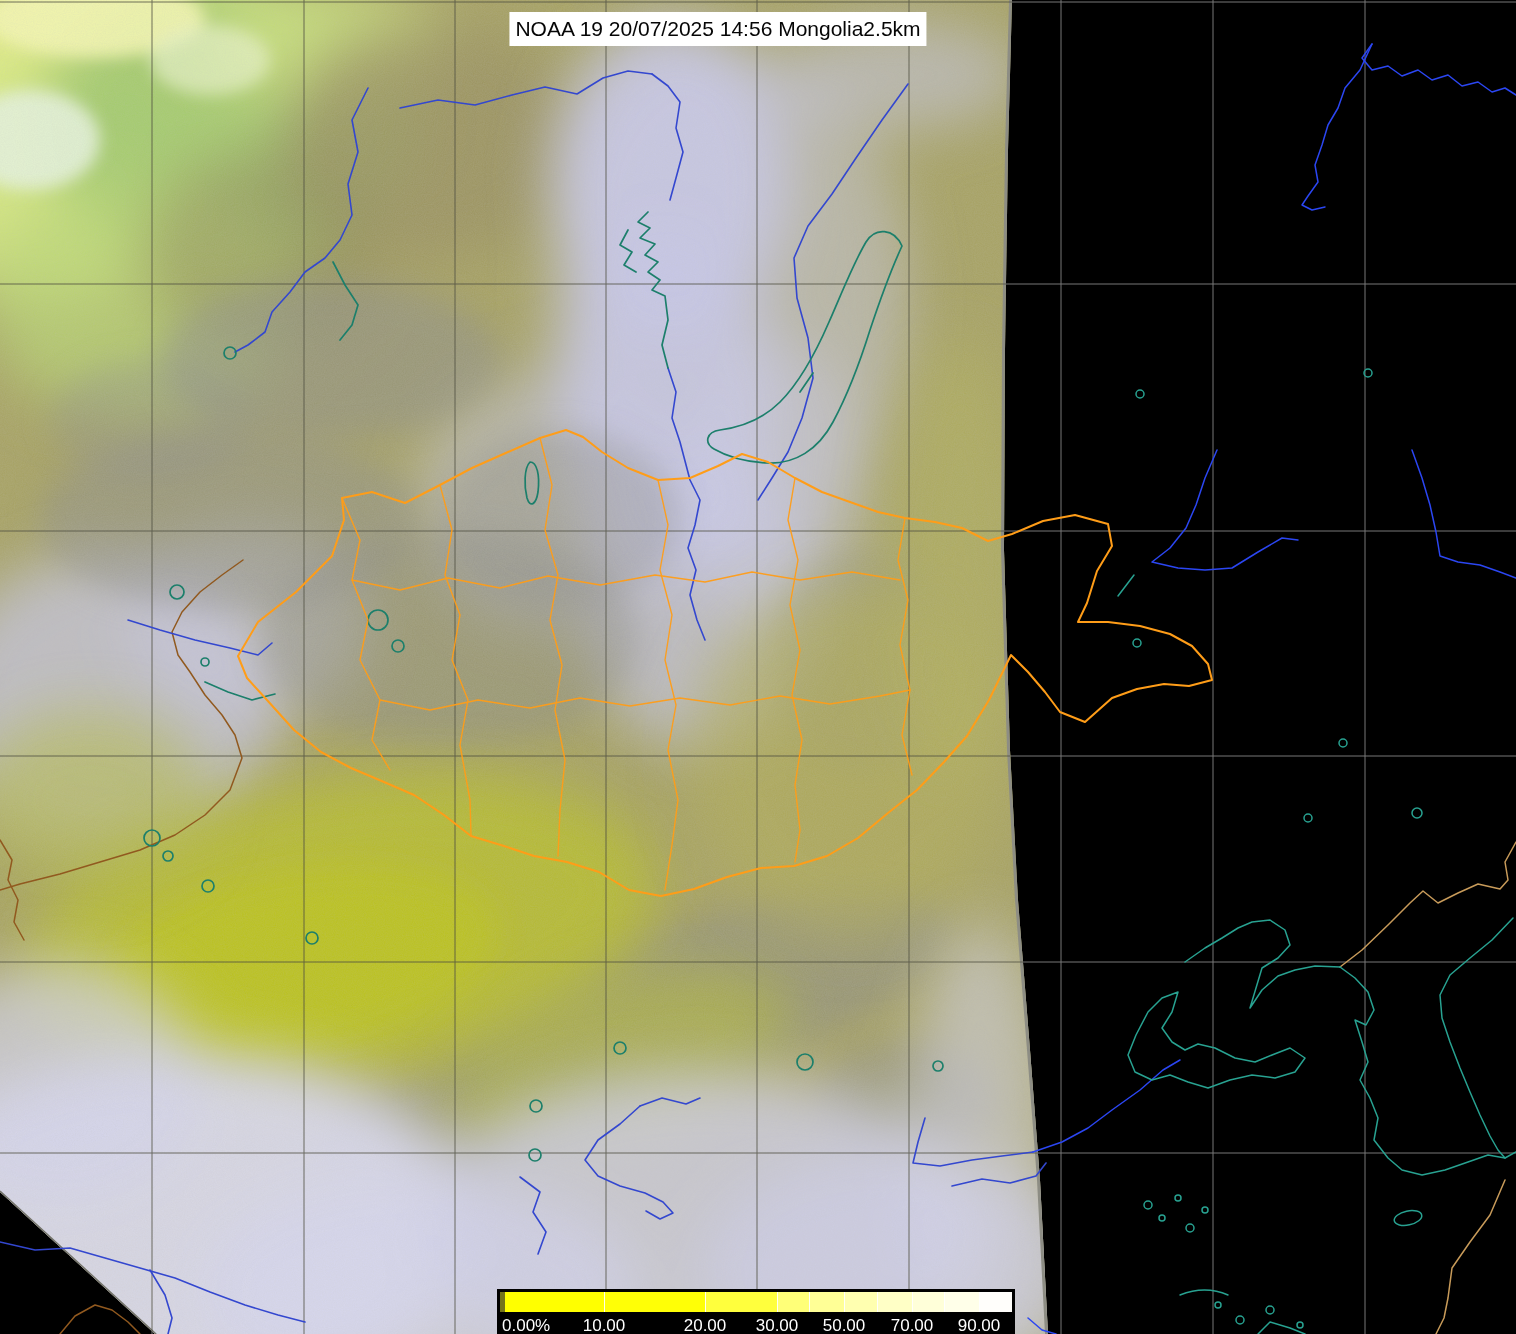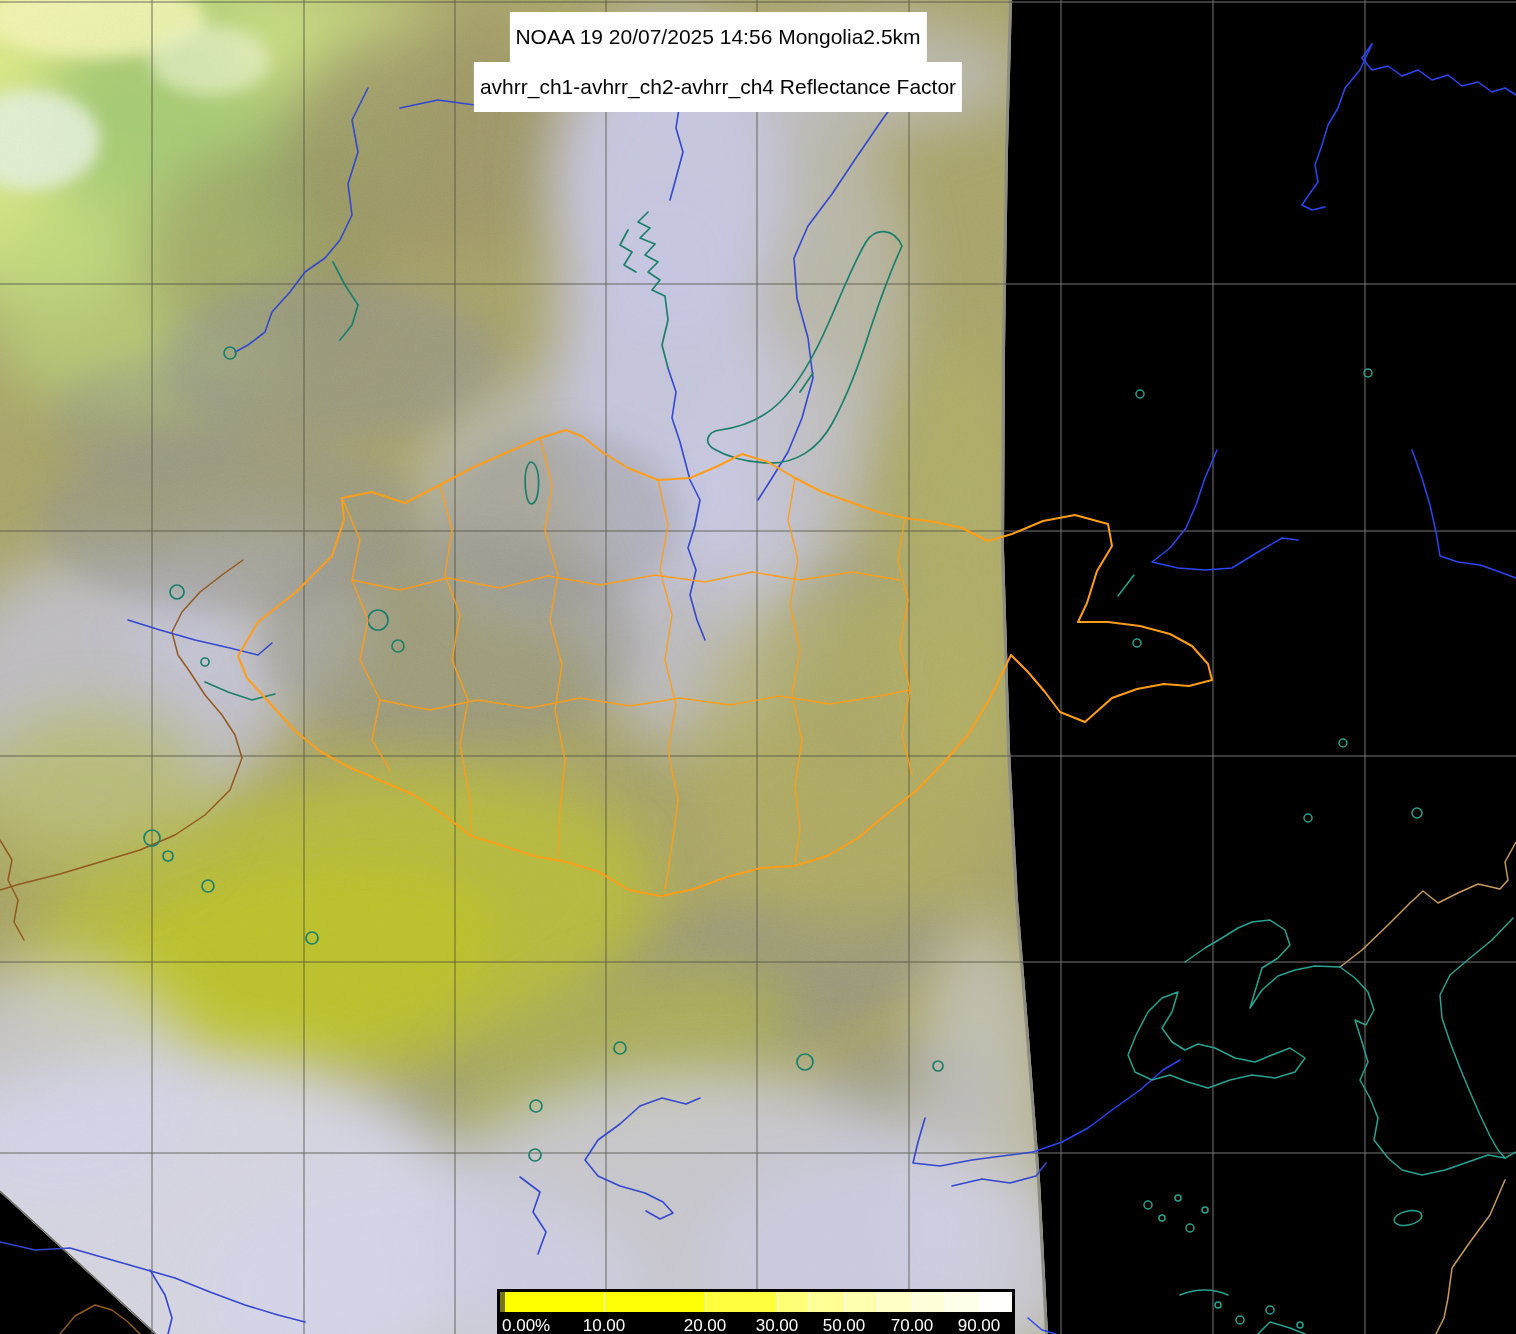--- a/index.html
+++ b/index.html
@@ -4,21 +4,21 @@
 <style>
   html,body{margin:0;padding:0;background:#000;}
   #stage{position:relative;width:1516px;height:1334px;background:#000;overflow:hidden;
          font-family:"Liberation Sans",sans-serif;}
   #map-svg{position:absolute;left:0;top:0;}
 
   
   #title{position:absolute;left:718px;top:12px;transform:translateX(-50%);
          text-align:center;z-index:5;}
   .title-line{display:inline-block;background:#ffffff;color:#050505;font-size:21px;
-              line-height:26px;padding:12px 6px;white-space:nowrap;}
+              line-height:26px;padding:4px 6px;white-space:nowrap;}
 
   
   #colorbar{position:absolute;left:497px;top:1289px;z-index:5;}
   #cb-bar{position:relative;width:512px;height:20px;border:3px solid #000;background:#fff;}
   #cb-segments{display:flex;height:100%;width:100%;}
   .cb-seg{height:100%;flex:0 0 auto;}
   .cb-tickmark{position:absolute;top:0;width:1px;height:100%;background:rgba(255,255,255,.92);}
   #cb-labels{position:relative;width:518px;height:22px;background:#000;}
   .cb-label{position:absolute;top:1px;color:#fff;font-size:17px;line-height:20px;
             transform:translateX(-50%);white-space:nowrap;}
@@ -259,21 +259,20 @@
     <path d="M658,480 L668,525 L660,570 L672,615 L665,660 L676,705 L668,750 L678,800 L672,845 L665,890"></path>
     <path d="M795,478 L788,520 L798,560 L790,605 L800,650 L792,695 L802,740 L795,785 L800,830 L795,862"></path>
     <path d="M905,518 L898,560 L908,600 L900,645 L910,690 L902,735 L912,775"></path>
     <path d="M352,580 L400,590 L448,578 L500,588 L548,576 L600,585 L655,575 L705,582 L752,572 L800,580 L852,572 L900,580"></path>
     <path d="M380,700 L430,710 L478,700 L530,708 L580,698 L630,706 L680,698 L730,705 L780,696 L830,704 L880,696 L910,690"></path>
   </g>
 </svg>
 
 <div id="title">
   <div><span class="title-line">NOAA 19 20/07/2025 14:56 Mongolia2.5km</span></div>
-  <div><span class="title-line">avhrr_ch1-avhrr_ch2-avhrr_ch4 Reflectance Factor</span></div>
 </div>
 
 <div id="colorbar">
   <div id="cb-bar">
     <div id="cb-segments">
           <div class="cb-seg" style="width: 5px; background: rgb(115, 115, 28);"></div>
           <div class="cb-seg" style="width: 99px; background: rgb(255, 255, 0);"></div>
           <div class="cb-seg" style="width: 101px; background: rgb(255, 255, 6);"></div>
           <div class="cb-seg" style="width: 72px; background: rgb(255, 255, 61);"></div>
           <div class="cb-seg" style="width: 32px; background: rgb(255, 255, 120);"></div>

